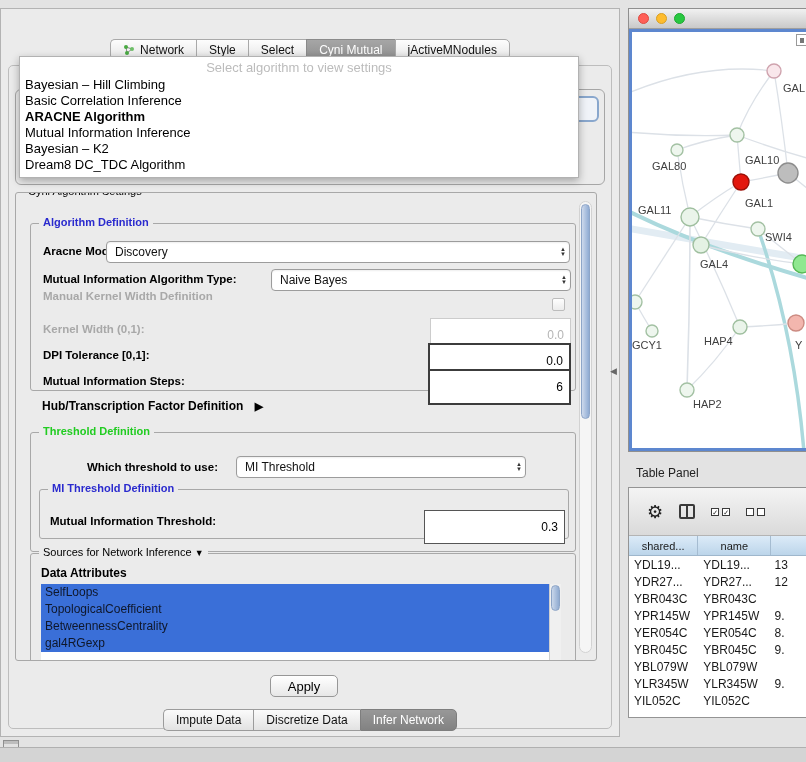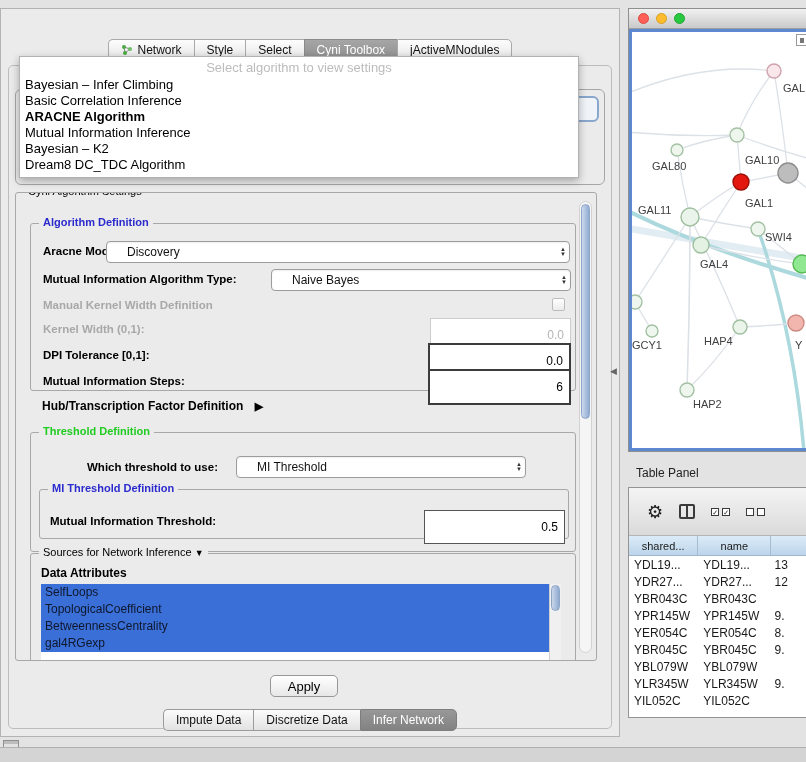--- a/index.html
+++ b/index.html
@@ -36,21 +36,21 @@
 .legend{position:absolute;top:-8px;left:8px;background:#ebebeb;padding:0 4px;font-size:11px;white-space:nowrap}
 .legend.blue{color:#2a2ace;font-weight:bold}
 .legend.green{color:#21cc21;font-weight:bold}
 .legend.black{color:#000}
 
 .settings-fs{left:14px;top:183px;width:582px;height:469px;overflow:hidden}
 
 .lbl{position:absolute;font-size:11.5px;font-weight:bold;color:#000;white-space:nowrap}
 .lbl.disabled{color:#a8a8a8}
 
-.combo{position:absolute;height:22px;background:#fff;border:1px solid #9c9c9c;border-radius:4px;font-size:12px;color:#111;display:flex;align-items:center;padding-left:20px;box-shadow:inset 0 1px 2px rgba(0,0,0,.07)}
+.combo{position:absolute;height:22px;background:#fff;border:1px solid #9c9c9c;border-radius:4px;font-size:12px;color:#111;display:flex;align-items:center;padding-left:8px;box-shadow:inset 0 1px 2px rgba(0,0,0,.07)}
 .combo .arrows{position:absolute;right:3px;top:0;height:100%;display:flex;flex-direction:column;align-items:center;justify-content:center;color:#333;font-size:6px;line-height:5px}
 
 .num-input{position:absolute;background:#fff;border:2px solid #3c3c3c;font-size:12px;color:#000;text-align:right;padding:16px 6px;display:flex;align-items:center;justify-content:flex-end}
 .num-input.thin{border-width:1px;border-color:#555}
 .num-input.disabled{border:1px solid #cccccc;color:#b5b5b5}
 
 .checkbox{position:absolute;width:13px;height:13px;border:1px solid #bcbcbc;border-radius:2px;background:linear-gradient(#fefefe,#ececec)}
 
 .hub-row{position:absolute;left:26px;top:206px;font-size:12px;font-weight:bold;color:#000}
 .hub-arrow{margin-left:8px;font-size:11px}
@@ -125,37 +125,37 @@
         </svg>
       <span>Network</span>
     </div>
     <div class="cp-tab">
         <span>Style</span>
       </div>
     <div class="cp-tab">
         <span>Select</span>
       </div>
     <div class="cp-tab active">
-        <span>Cyni Toolbox</span>
+        <span>Cyni Mutual</span>
       </div>
     <div class="cp-tab">
         <span>jActiveMNodules</span>
       </div>
   </div>
 
   <div class="cp-content"></div>
 
   <div class="algo-frag">
     <div class="algo-frag-btn"></div>
   </div>
 
   <div class="popup">
     <div class="popup-header">Select algorithm to view settings</div>
     <div>
-        <div class="popup-item">Bayesian – Infer Climbing</div>
+        <div class="popup-item">Bayesian – Hill Climbing</div>
         <div class="popup-item">Basic Correlation Inference</div>
         <div class="popup-item selected">ARACNE Algorithm</div>
         <div class="popup-item">Mutual Information Inference</div>
         <div class="popup-item">Bayesian – K2</div>
         <div class="popup-item">Dream8 DC_TDC Algorithm</div>
       </div>
   </div>
 
   <div class="fs settings-fs">
     <span class="legend black">Cyni Algorithm Settings</span>
@@ -174,21 +174,21 @@
 
       <span class="lbl" style="left:12px;top:49px">Mutual Information Algorithm Type:</span>
       <div class="combo" style="left:240px;top:45px;width:300px">
         <span>Naive Bayes</span>
         <span class="arrows">
             <span>▲</span>
             <span>▼</span>
           </span>
       </div>
 
-      <span class="lbl disabled" style="left:12px;top:75px">Manual Kernel Width Definition</span>
+      <span class="lbl disabled" style="left:12px;top:66px">Manual Kernel Width Definition</span>
       <span class="checkbox" style="left:521px;top:74px"></span>
 
       <span class="lbl disabled" style="left:12px;top:99px">Kernel Width (0,1):</span>
       <div class="num-input disabled" style="left:399px;top:94px;width:141px;height:21px">0.0</div>
 
       <span class="lbl" style="left:12px;top:125px">DPI Tolerance [0,1]:</span>
       <div class="num-input" style="left:397px;top:119px;width:143px;height:22px">0.0</div>
 
       <span class="lbl" style="left:12px;top:151px">Mutual Information Steps:</span>
       <div class="num-input" style="left:397px;top:145px;width:143px;height:22px">6</div>
@@ -207,21 +207,21 @@
         <span>MI Threshold</span>
         <span class="arrows">
             <span>▲</span>
             <span>▼</span>
           </span>
       </div>
 
       <div class="fs" style="left:8px;top:56px;width:530px;height:50px">
         <span class="legend blue">MI Threshold Definition</span>
         <span class="lbl" style="left:10px;top:25px">Mutual Information Threshold:</span>
-        <div class="num-input thin" style="left:384px;top:20px;width:141px;height:22px">0.5</div>
+        <div class="num-input thin" style="left:384px;top:20px;width:141px;height:22px">0.3</div>
       </div>
     </div>
 
     <div class="fs" style="left:14px;top:360px;width:546px;height:150px">
       <span class="legend black" style="font-weight:normal">
         <span>Sources for Network Inference</span>
         <span style="font-size:9px">▼</span>
       </span>
       <span class="lbl" style="left:10px;top:12px;font-size:12px">Data Attributes</span>
       <div class="attr-list">

